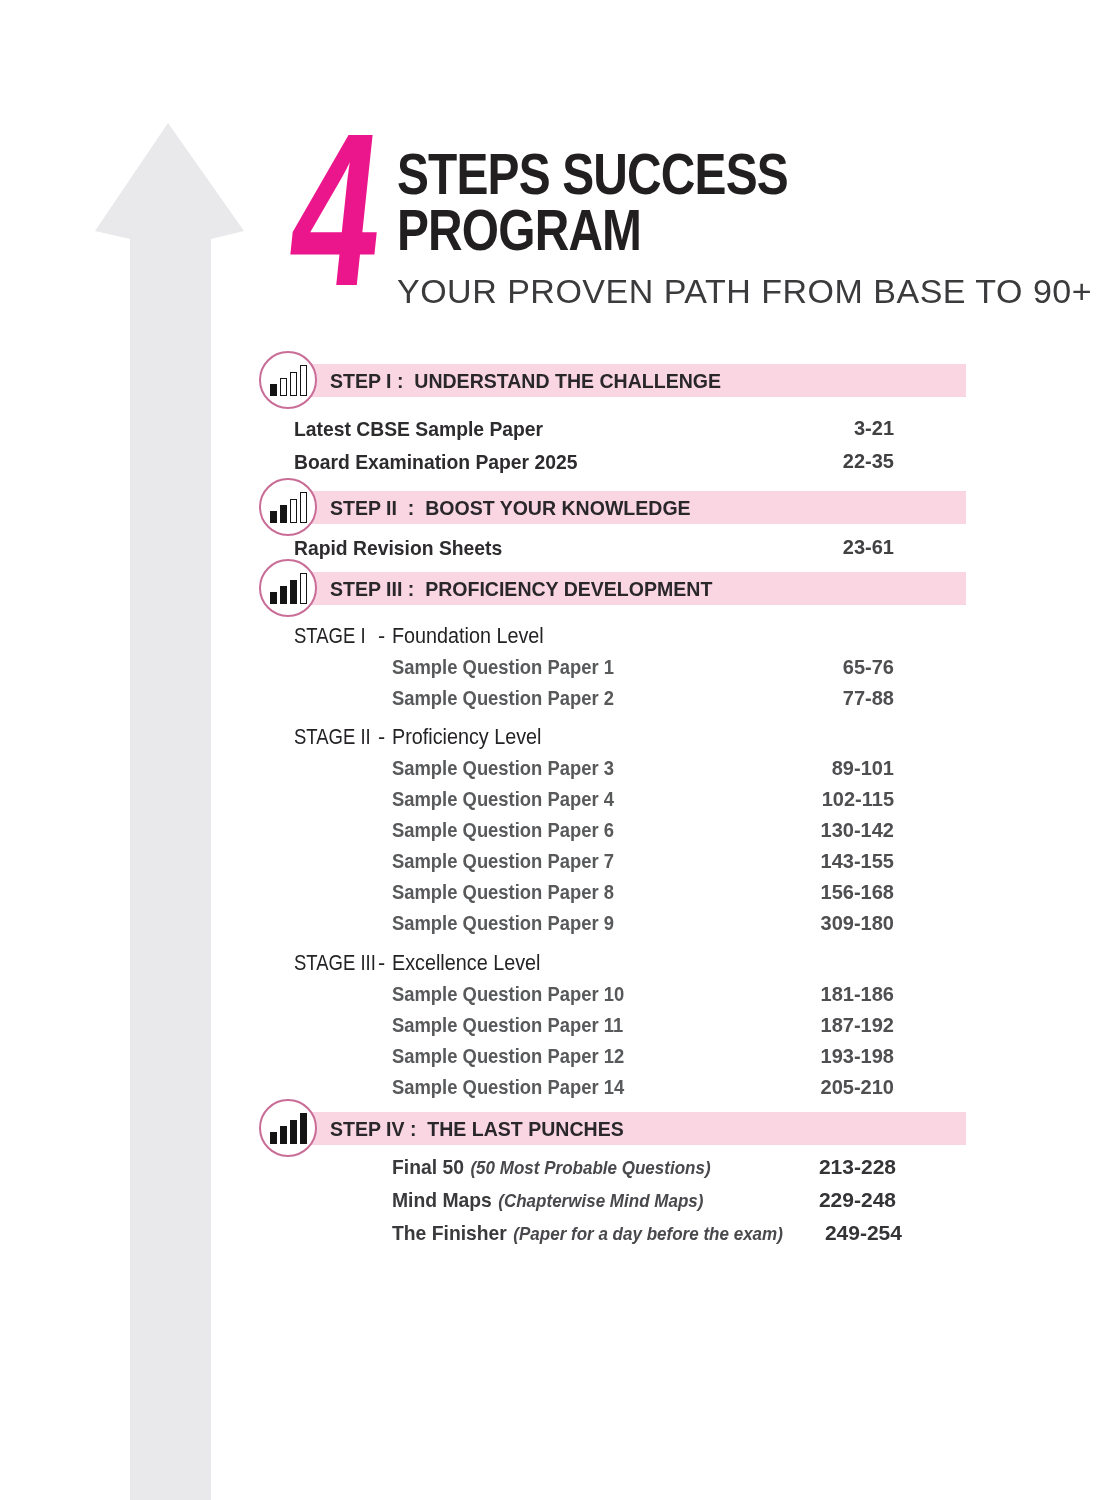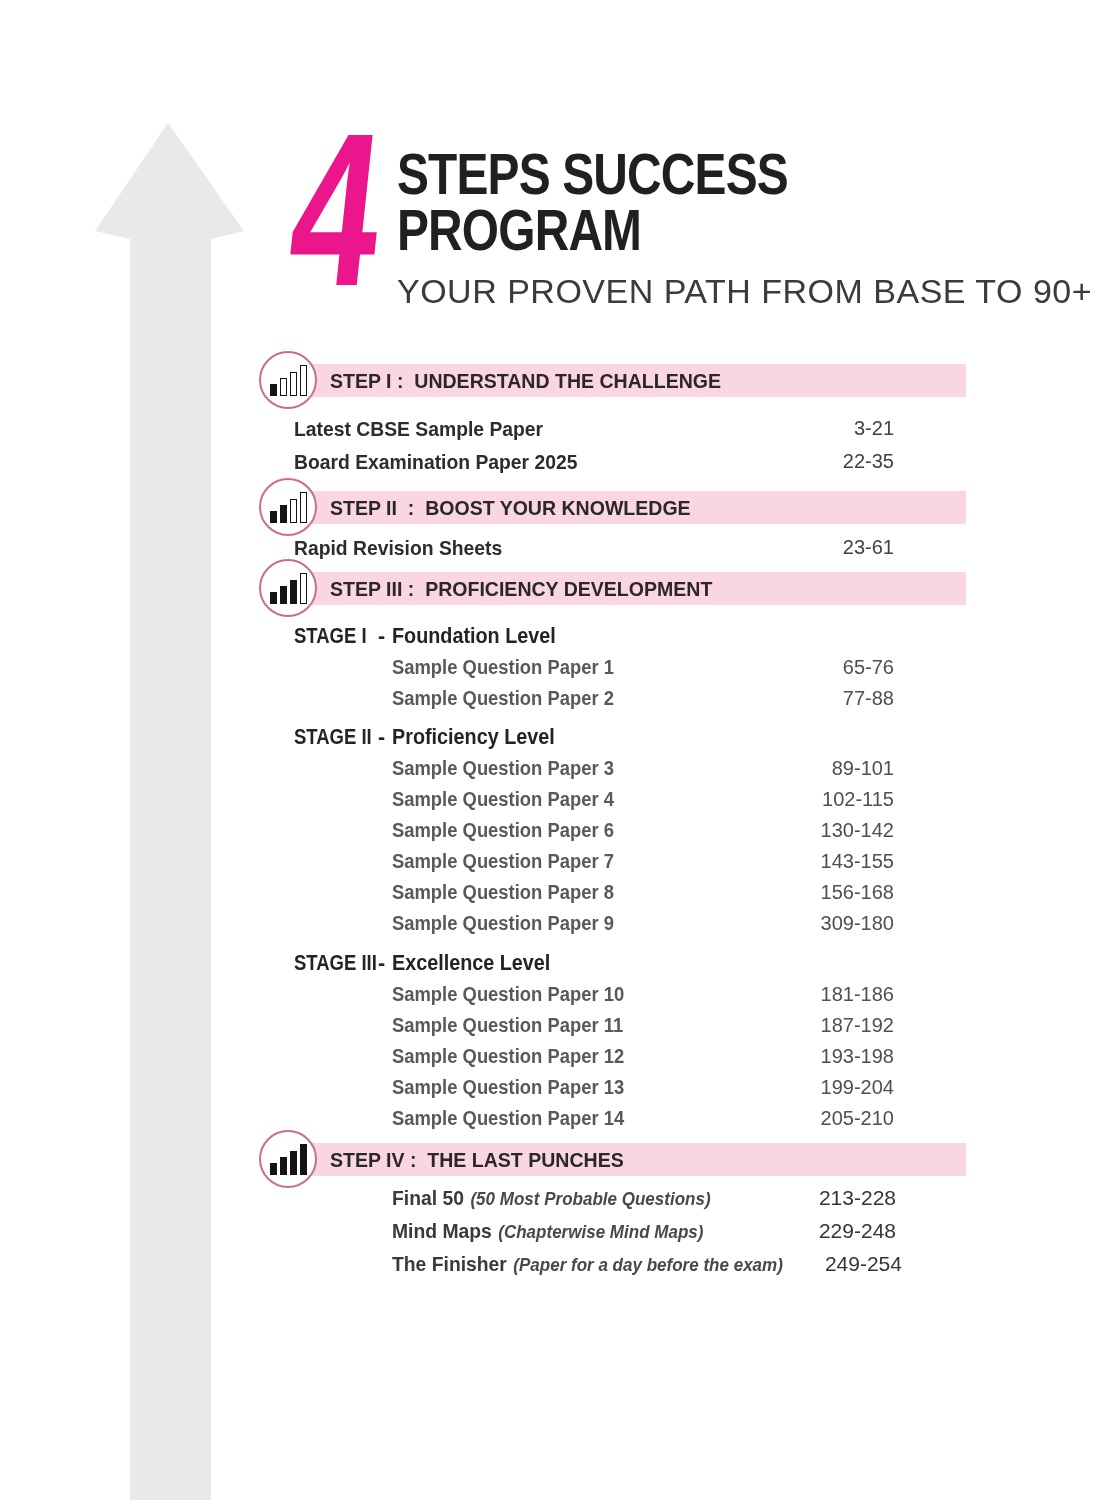--- a/index.html
+++ b/index.html
@@ -42,30 +42,30 @@
     position:absolute;left:-10px;top:-13px;width:58px;height:58px;border-radius:50%;
     background:#ffffff;border:2px solid #c96d97;
     display:flex;align-items:flex-end;justify-content:center;gap:3px;padding-bottom:11px;
   }
   .ib{display:block;width:7px;background:#ffffff;border:1.5px solid #141414;}
   .ib.h1{height:12px}.ib.h2{height:18px}.ib.h3{height:24px}.ib.h4{height:31px}
   .ib.filled{background:#141414;}
 
   .row{display:flex;justify-content:space-between;align-items:center;height:33px;padding-left:25px;padding-right:72px;}
   .row .t{font-size:21px;font-weight:bold;color:#2d2b2e;white-space:nowrap;transform:scaleX(0.92);transform-origin:left center;}
-  .row .p{font-size:20px;font-weight:normal;color:#414043;flex-shrink:0;margin-left:8px;}
+  .row .p{font-size:20px;font-weight:bold;color:#414043;flex-shrink:0;margin-left:8px;}
   .row.l2{height:31px;padding-left:123px;}
   .row.l2 .t{font-size:20px;color:var(--gray-text);}
   .row.l2 .p{color:#4f4f52;text-align:right;}
   .row.l4{height:33px;padding-left:123px;padding-right:70px;}
   .row.l4 .t{font-size:21px;color:#3a393c;}
   .row.l4 .note{font-style:italic;font-weight:bold;font-size:18.5px;color:#49484c;margin-left:7px;}
   .row.l4 .p{font-size:21px;color:#343336;}
 
-  .stage{display:flex;align-items:center;height:32px;padding-left:25px;font-size:21.5px;font-weight:bold;color:#242225;}
+  .stage{display:flex;align-items:center;height:32px;padding-left:25px;font-size:21.5px;font-weight:normal;color:#242225;}
   .stage .sname{display:inline-block;width:84px;white-space:nowrap;transform:scaleX(0.86);transform-origin:left center;}
   .stage .dash{display:inline-block;width:14px;}
   .stage .lvl{display:inline-block;white-space:nowrap;transform:scaleX(0.92);transform-origin:left center;}
 </style>
 </head>
 <body>
 
 <div class="page">
 
   <svg class="arrow-svg" viewBox="0 0 1100 1500" xmlns="http://www.w3.org/2000/svg">
@@ -180,24 +180,20 @@
     </div>
     <div class="row l2">
       <span class="t">Sample Question Paper 11</span>
       <span class="p">187-192</span>
     </div>
     <div class="row l2">
       <span class="t">Sample Question Paper 12</span>
       <span class="p">193-198</span>
     </div>
     <div class="row l2">
-      <span class="t">Sample Question Paper 13</span>
-      <span class="p">199-204</span>
-    </div>
-    <div class="row l2">
       <span class="t">Sample Question Paper 14</span>
       <span class="p">205-210</span>
     </div>
 
     <div class="step-bar" style="margin-top:9px">
       <span class="step-icon">
         <i class="ib h1 filled"></i>
           <i class="ib h2 filled"></i>
           <i class="ib h3 filled"></i>
           <i class="ib h4 filled"></i>

